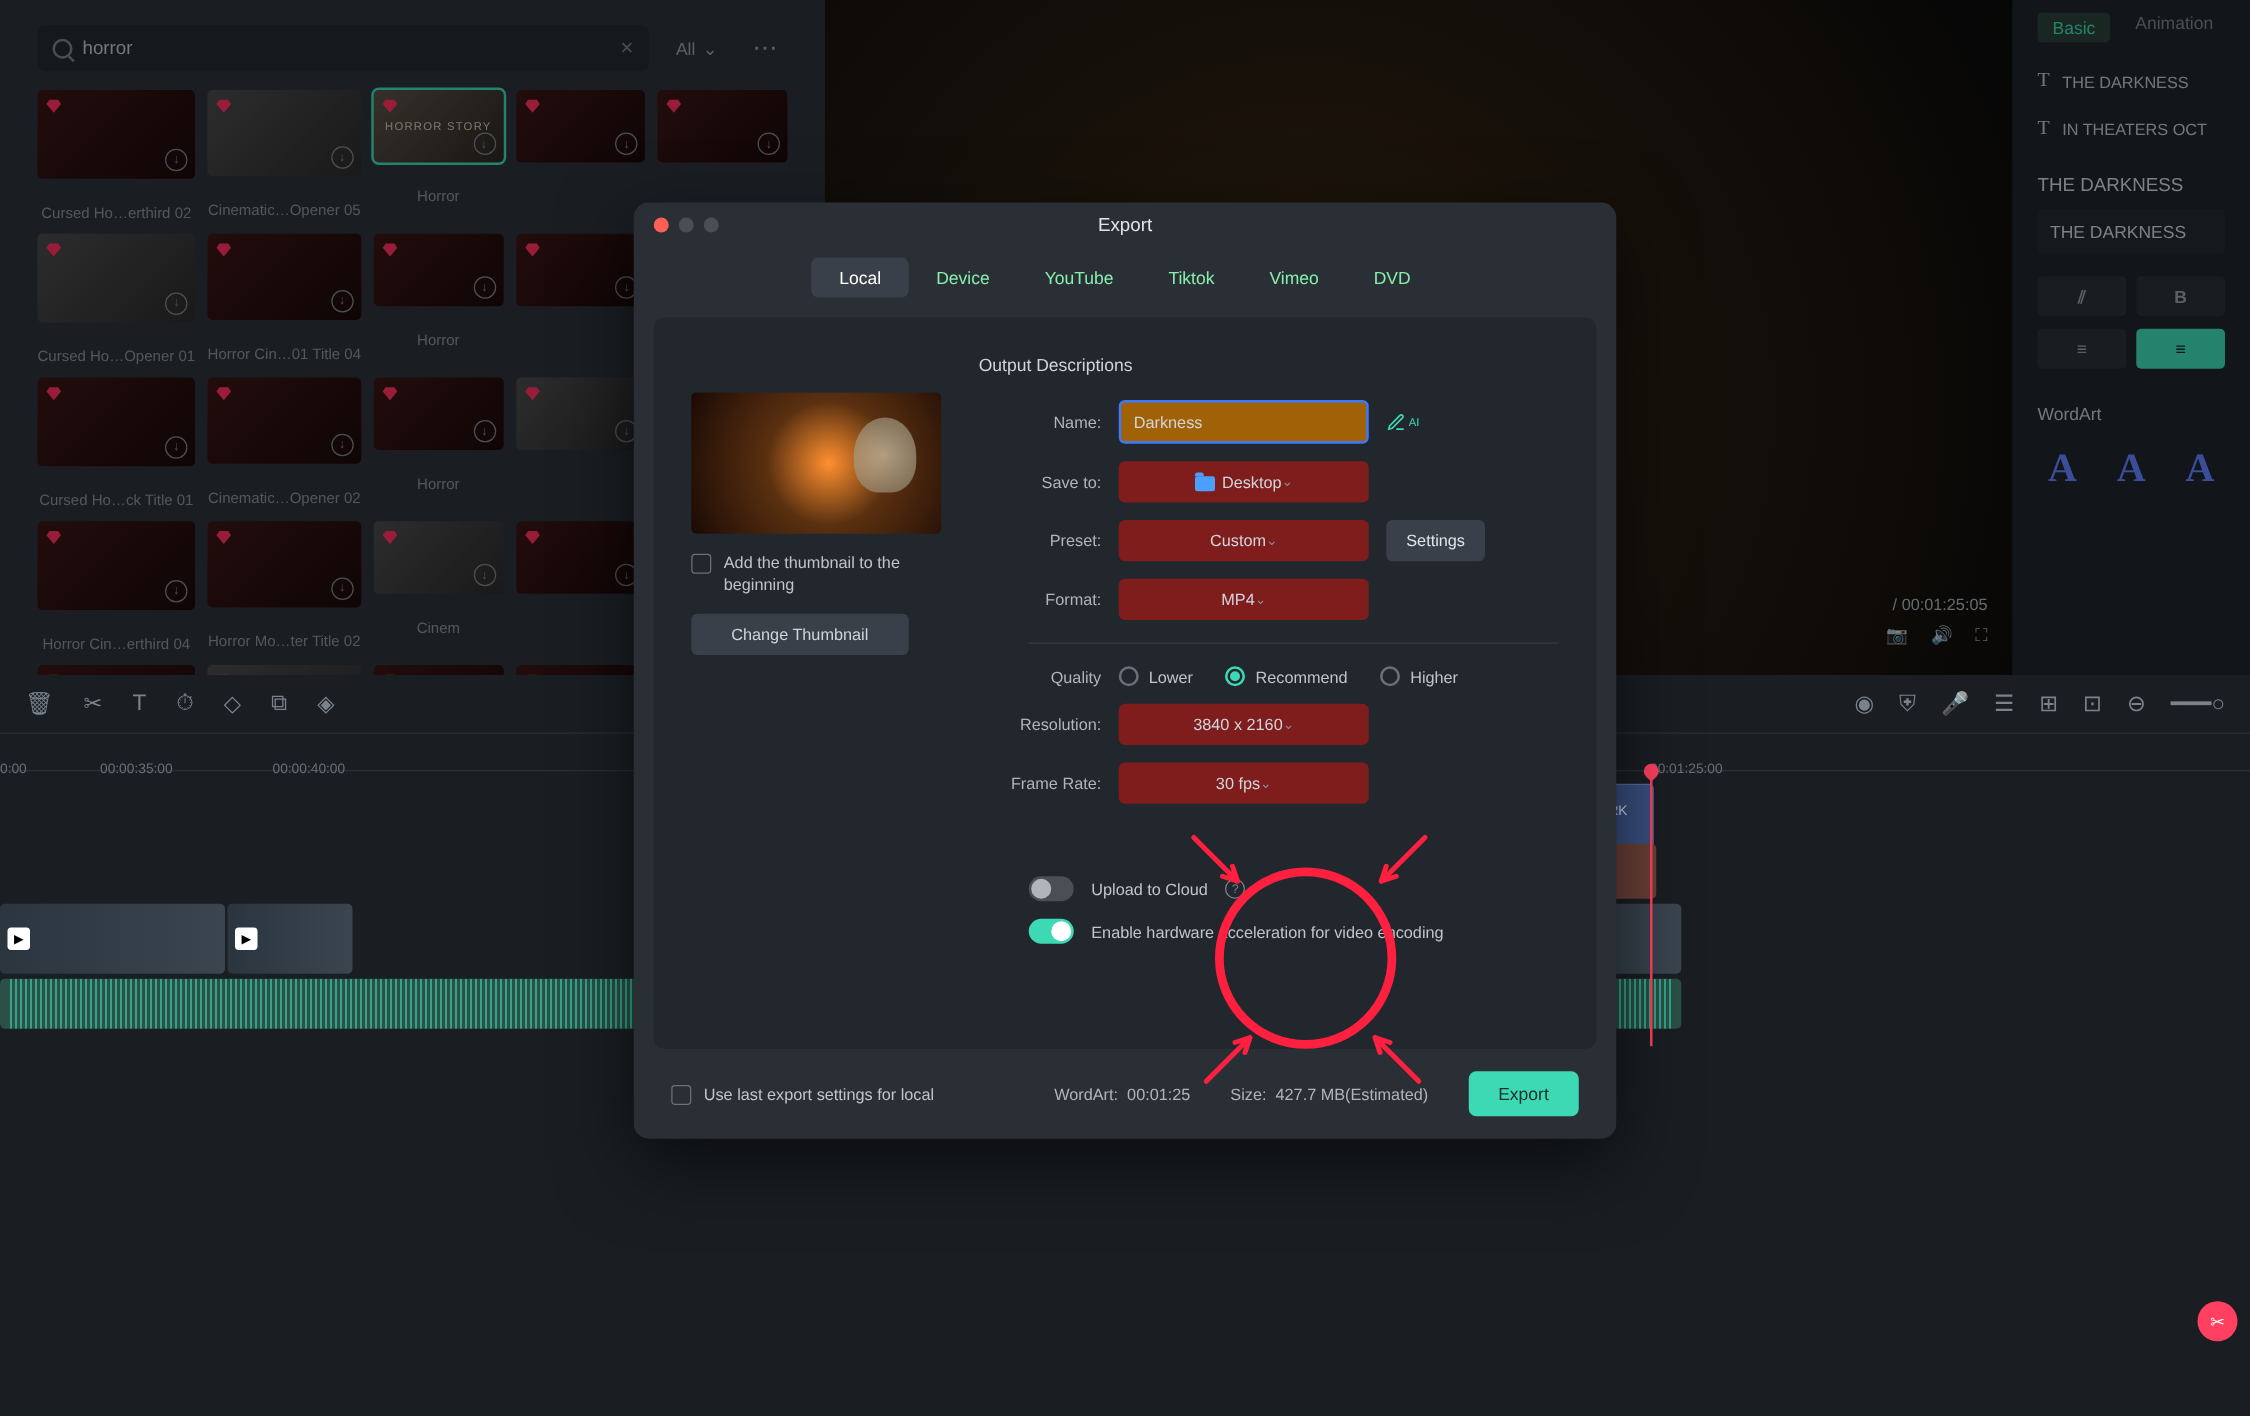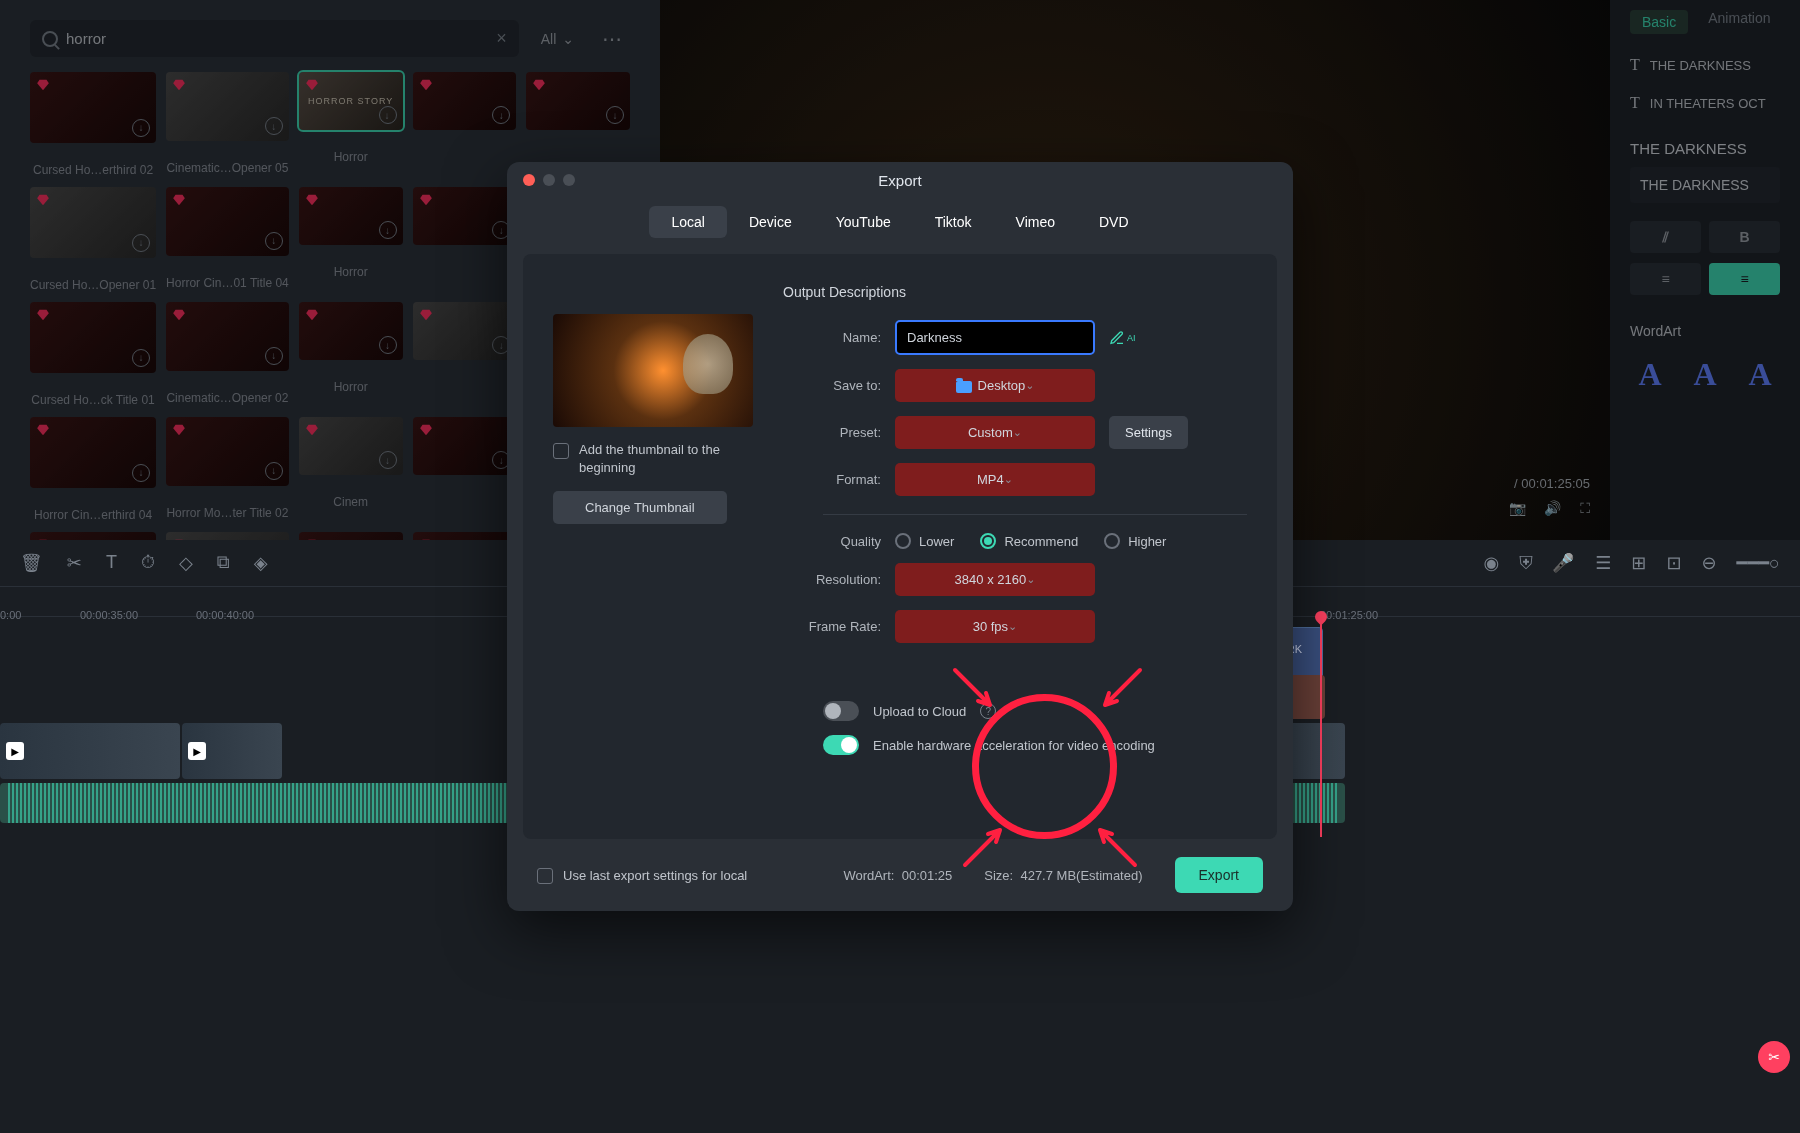--- a/index.html
+++ b/index.html
@@ -74,36 +74,36 @@
 .modal-backdrop { position: absolute; inset: 0; display: flex; align-items: center; justify-content: center; }
 .export-modal { width: 786px; background: #2a2f36; border-radius: 12px; box-shadow: 0 20px 60px rgba(0,0,0,0.6); overflow: hidden; position: relative; top: -30px; }
 .modal-titlebar { display: flex; align-items: center; padding: 12px 16px; position: relative; }
 .traffic-lights { display: flex; gap: 8px; }
 .tlight { width: 12px; height: 12px; border-radius: 50%; }
 .tlight.red { background: #ff5f57; }
 .tlight.grey { background: #4a4f56; }
 .modal-title { position: absolute; left: 50%; transform: translateX(-50%); font-size: 15px; font-weight: 500; color: #e0e5ec; }
 
 .export-tabs { display: flex; justify-content: center; gap: 0; padding: 8px 0 16px; }
-.export-tab { padding: 8px 22px; color: #ffffff; font-size: 14px; cursor: pointer; border-radius: 6px; }
+.export-tab { padding: 8px 22px; color: #86efac; font-size: 14px; cursor: pointer; border-radius: 6px; }
 .export-tab.active { background: #3a4049; color: #fff; }
 
 .export-body { display: flex; gap: 30px; padding: 10px 30px 20px; background: #22272e; margin: 0 16px; border-radius: 8px; }
 .export-left { width: 200px; padding-top: 50px; }
 .thumb-preview { width: 200px; aspect-ratio: 16/9; background: radial-gradient(circle at 55% 50%, #ff9030, #5a3010 40%, #1a0a05); border-radius: 4px; position: relative; }
 .thumb-skull { position: absolute; right: 20px; top: 20px; width: 50px; height: 60px; background: radial-gradient(circle, #d0c8b0, #8a8068); border-radius: 50% 50% 40% 40%; opacity: 0.7; }
 .thumb-check-row { display: flex; gap: 10px; padding: 14px 0; font-size: 13px; line-height: 1.4; }
 .checkbox { width: 16px; height: 16px; border: 1.5px solid #6a707a; border-radius: 3px; flex-shrink: 0; margin-top: 2px; cursor: pointer; }
 .change-thumb-btn { background: #3a4049; border: none; color: #d0d5dc; padding: 9px 32px; border-radius: 5px; font-size: 13px; cursor: pointer; }
 
 .export-right { flex: 1; padding-top: 20px; }
 .section-label { font-size: 14px; color: #d0d5dc; margin-bottom: 20px; }
 .form-row { display: flex; align-items: center; gap: 14px; margin-bottom: 14px; }
 .form-label { width: 98px; text-align: right; font-size: 13px; color: #b0b5bc; }
-.form-input { flex: 0 0 200px; background: #000000; border: 2px solid #3a7aff; border-radius: 5px; padding: 8px 10px; color: #d0d5dc; font-size: 13px; outline: none; }
+.form-input { flex: 0 0 200px; background: #a16207; border: 2px solid #3a7aff; border-radius: 5px; padding: 8px 10px; color: #d0d5dc; font-size: 13px; outline: none; }
 .form-select { flex: 0 0 200px; background: #7f1d1d; border: none; border-radius: 5px; padding: 9px 10px; color: #d0d5dc; font-size: 13px; display: flex; align-items: center; justify-content: center; cursor: pointer; }
 .form-select .chev { color: #8a909a; font-size: 11px; }
 .folder-icon { display: inline-block; width: 16px; height: 12px; background: #4a9fff; border-radius: 2px; margin-right: 6px; vertical-align: middle; position: relative; }
 .folder-icon::before { content: ''; position: absolute; top: -3px; left: 0; width: 7px; height: 3px; background: #4a9fff; border-radius: 2px 2px 0 0; }
 .ai-icon { color: #3dd9b4; font-size: 14px; cursor: pointer; display: flex; align-items: center; gap: 2px; }
 .ai-icon svg { width: 16px; height: 16px; }
 .settings-btn { background: #3a4049; border: none; color: #e0e5ec; padding: 9px 16px; border-radius: 5px; font-size: 13px; cursor: pointer; }
 .divider { height: 1px; background: #353b44; margin: 18px 0 18px 40px; }
 
 .radio-row { display: flex; align-items: center; gap: 26px; }
@@ -430,21 +430,21 @@
       <span>☰</span>
       <span>⊞</span>
       <span>⊡</span>
       <span>⊖</span>
       <span>━━━○</span>
     </div>
   </div>
   <div class="tl-ruler">
     <span style="left:0">0:00</span>
     <span style="left:80px">00:00:35:00</span>
-    <span style="left:196px">00:00:40:00</span>
+    <span style="left:218px">00:00:40:00</span>
     <span style="left:1095px">0:15:00</span>
     <span style="left:1190px">00:01:20:00</span>
     <span style="left:1320px">00:01:25:00</span>
   </div>
   <div class="tl-tracks">
     <div class="tl-track">
       <div class="tl-clip text" style="left:1228px;width:95px;height:56px">
         <span style="font-size:11px">T <span>THE DARK</span><br>🔸</span>
       </div>
     </div>

